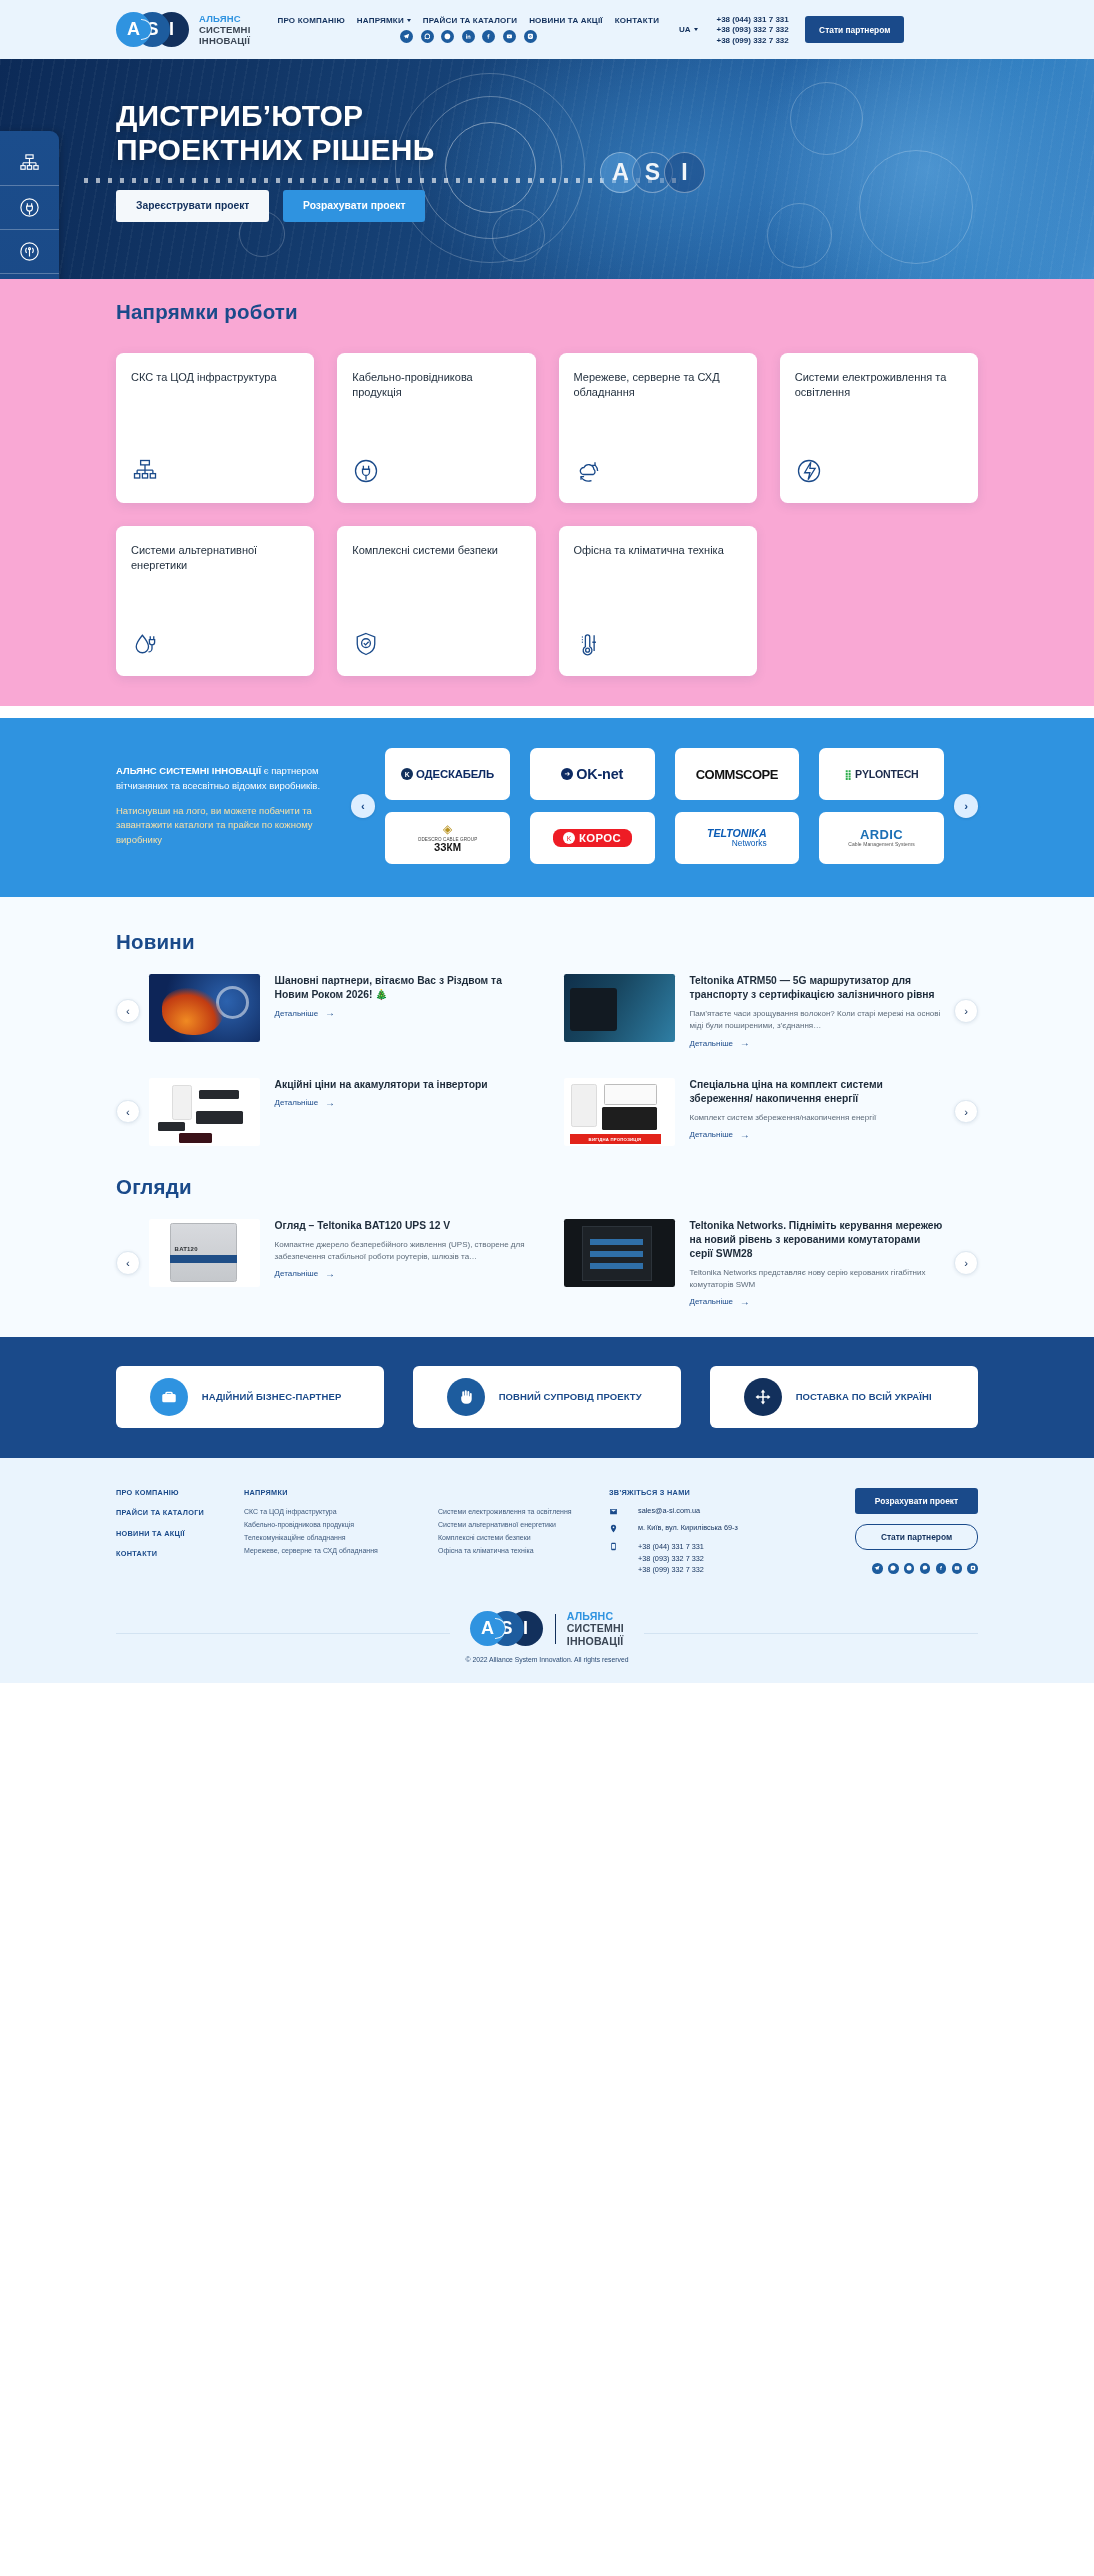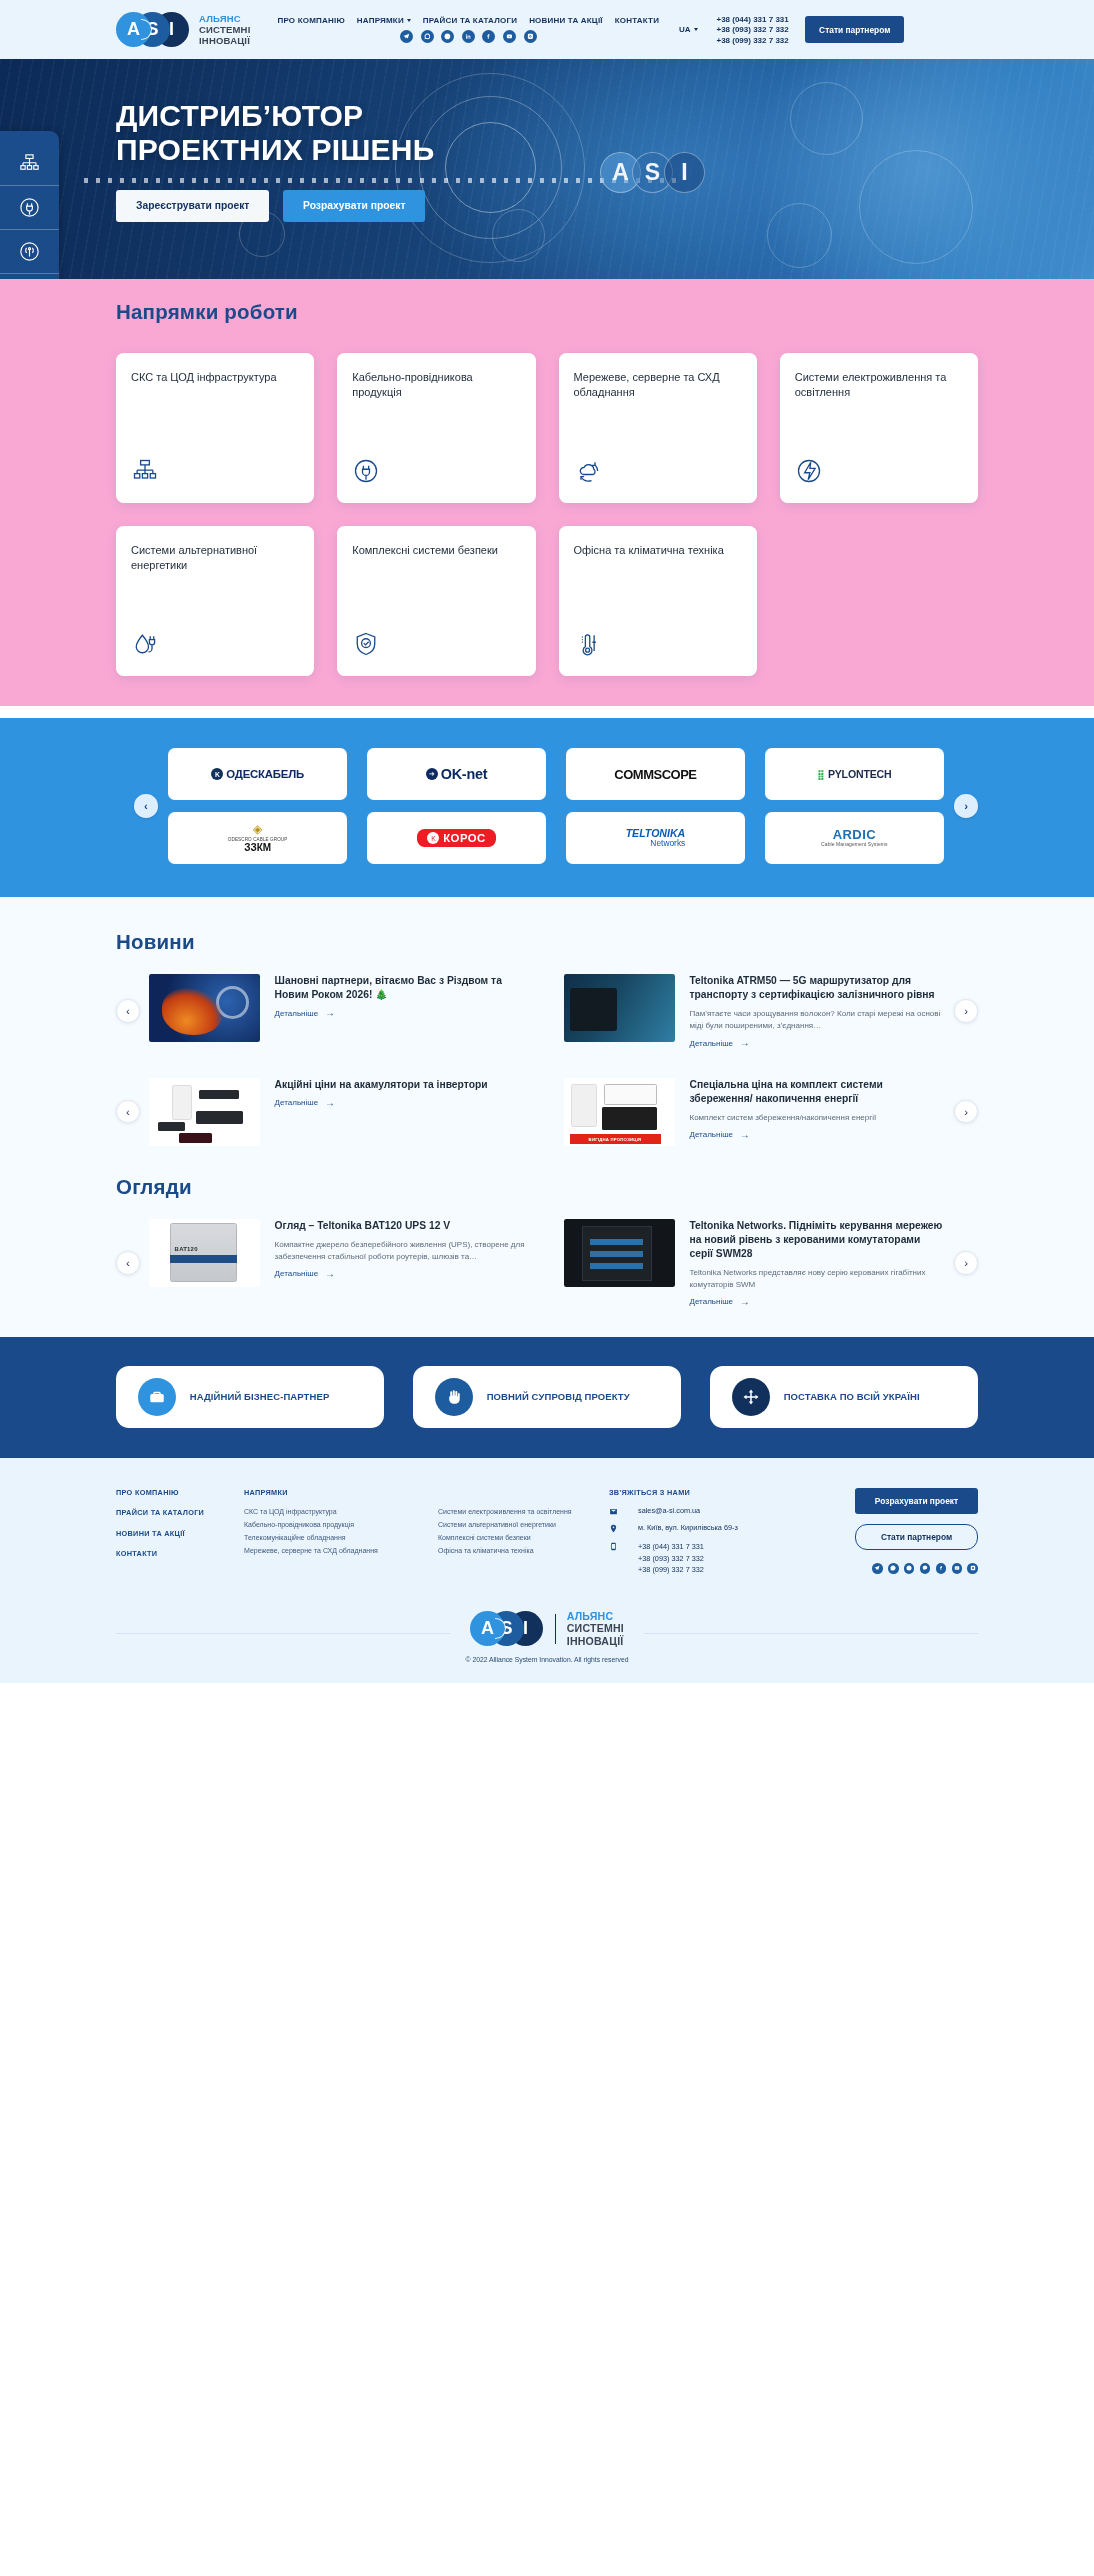--- a/index.html
+++ b/index.html
@@ -142,21 +142,21 @@
   .th-ups .u{position:absolute;left:21px;top:4.6px;width:67px;height:59px;background:linear-gradient(180deg,#d8dade,#c5c8cc);border:0.8px solid #b3b6ba;border-radius:2.3px}
   .th-ups .ub{position:absolute;left:21px;top:36px;width:67px;height:8.4px;background:#1f4e87}
   .th-ups .ut{position:absolute;left:26px;top:27px;font-size:6px;font-weight:700;color:#2b2f33;letter-spacing:0.2px}
   .th-rack{background:#12161a}
   .th-rack .rr{position:absolute;left:18px;top:7.6px;width:70px;height:55px;background:#1d2227;border:0.8px solid #2c333a}
   .th-rack .ln{position:absolute;left:26px;width:53px;height:6px;background:#2f6fa8}
 
   
   .benefits{background:#1a4a8a;padding:29px 116px 30px}
   .ben-grid{display:grid;grid-template-columns:repeat(3,1fr);gap:29px}
-  .ben{background:#fff;border-radius:13px;height:62px;display:flex;align-items:center;gap:13.7px;padding:0 22px}
+  .ben{background:#fff;border-radius:6px;height:62px;display:flex;align-items:center;gap:13.7px;padding:0 34px}
   .ben .bi{width:38px;height:38px;border-radius:50%;display:flex;align-items:center;justify-content:center;flex:0 0 auto}
   .ben .bi svg{width:18px;height:18px;fill:#fff}
   .ben span{font-size:9.5px;font-weight:700;color:#1a4a8a;line-height:1.32;letter-spacing:0.1px}
 
   
   footer{background:#eaf4fd;padding:30px 116px 0}
   .f-cols{display:flex;gap:0}
   .f-nav{width:128px;display:flex;flex-direction:column;gap:11.4px}
   .f-nav a{color:#1a4a8a;font-size:7.3px;font-weight:700;letter-spacing:0.3px;text-decoration:none}
   .f-dir{width:365px;display:flex;gap:0}
@@ -413,20 +413,26 @@
               <circle cx="15.5" cy="23" r="2.2"></circle>
               <path d="M23 6v18M9 8h1M9 11h1M9 14h1M21 14h4"></path>
             </svg>
         </div>
       </div>
 
     </div>
   </section>
 
   <section class="partners">
+    <div class="partners-txt">
+      <p>
+        <b>АЛЬЯНС СИСТЕМНІ ІННОВАЦІЇ</b><span> є партнером вітчизняних та всесвітньо відомих виробників.</span>
+      </p>
+      <span class="hint">Натиснувши на лого, ви можете побачити та завантажити каталоги та прайси по кожному виробнику</span>
+    </div>
 
     <div class="carousel">
       <div class="carr">‹</div>
       <div class="logo-grid">
 
         <div class="logo-cell">
           <span class="lg-txt" style="color:#0d2a63">
             <span class="badge-circle">K</span>
               <span>ОДЕСКАБЕЛЬ</span>
           </span>

